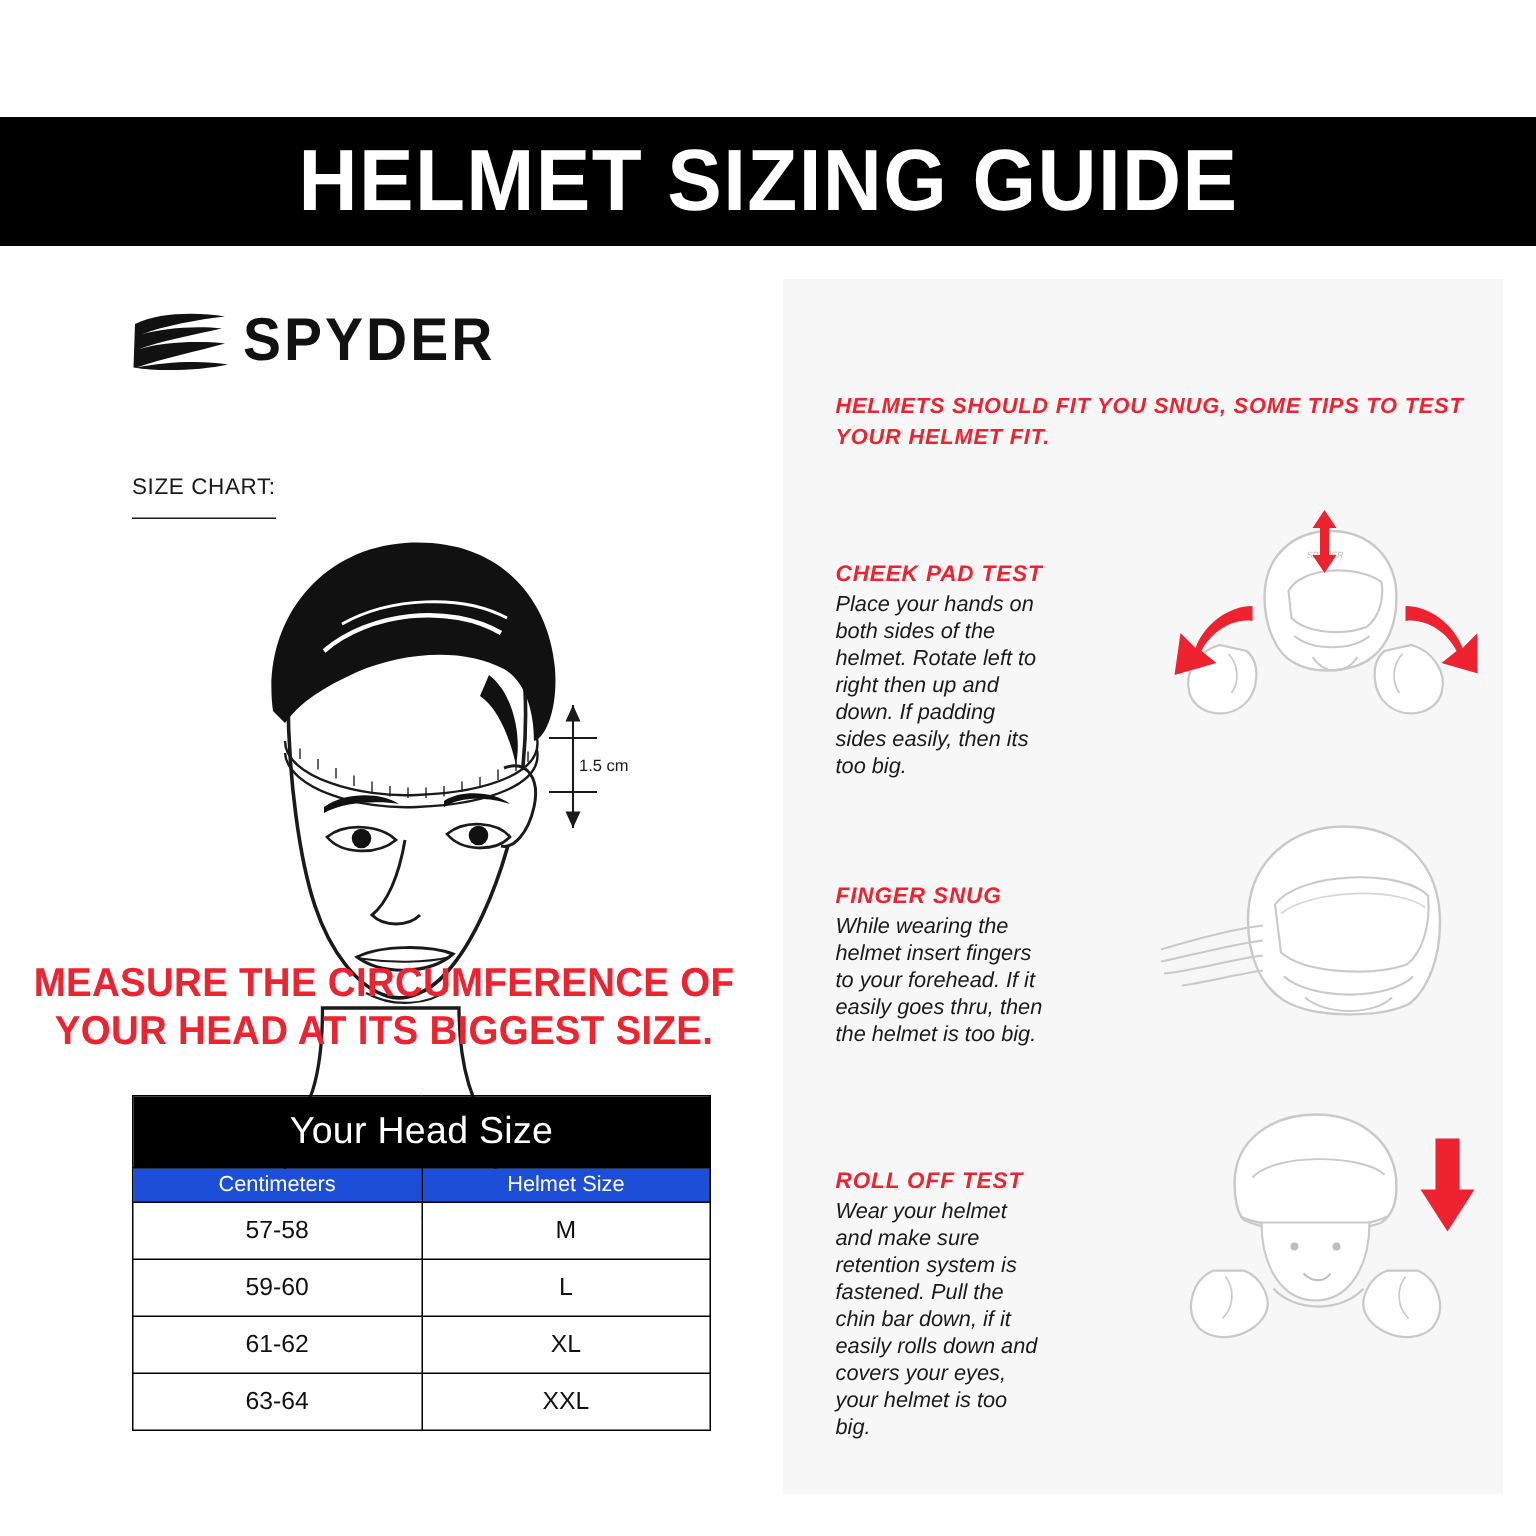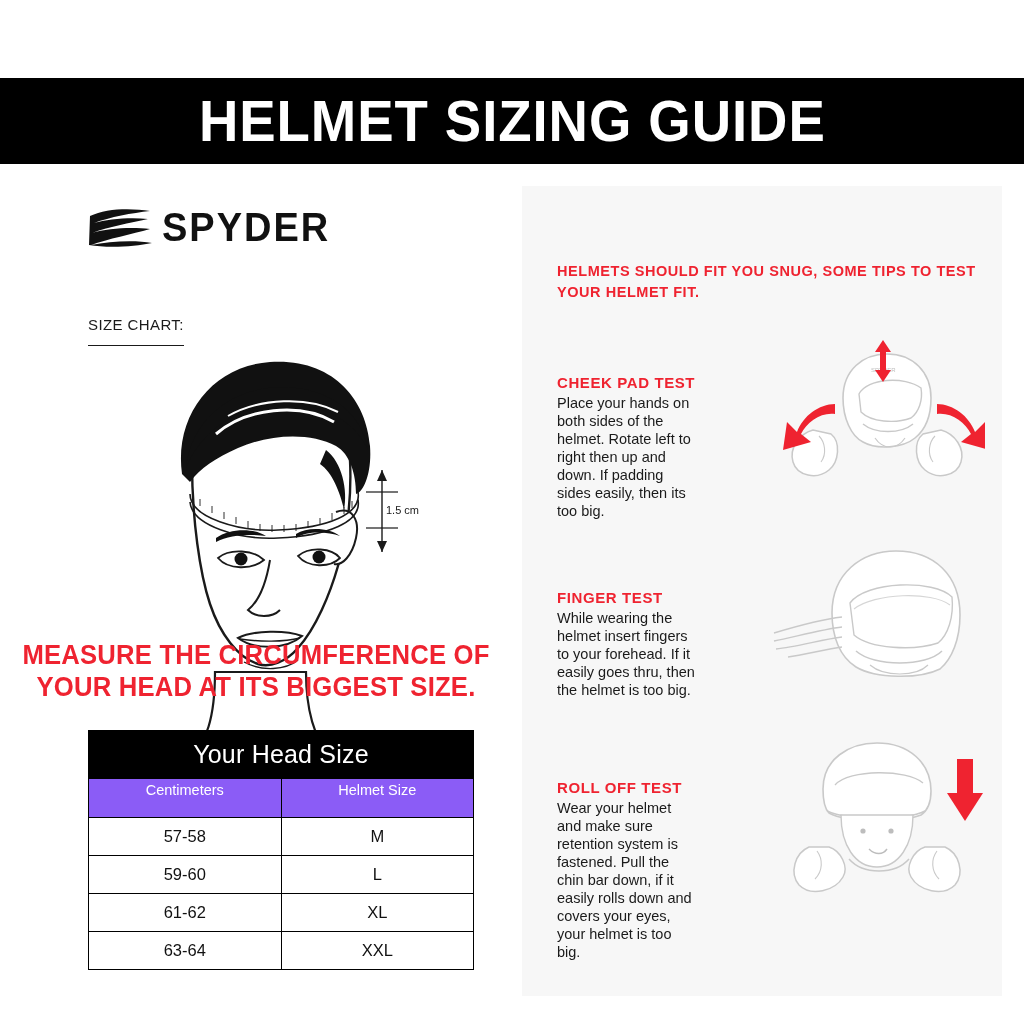--- a/index.html
+++ b/index.html
@@ -80,41 +80,42 @@
   .size-table .title-row td {
     background: #000; color: #fff;
     text-align: center;
     font-size: 25px;
     padding: 9px 0 9px;
     font-weight: normal;
     letter-spacing: .2px;
     margin-left: 12px;
   }
   .size-table .head-row td {
-    background: #8b5cf6; color: #fff;
+    background: #1d4ed8; color: #fff;
     text-align: center;
     font-size: 14.5px;
-    padding: 3px 0 19px;
+    padding: 3px 0 3px;
     font-weight: normal;
   }
   .size-table tbody td {
     border: 1.4px solid #000;
     text-align: center;
     font-size: 16.5px;
     color: #111;
     padding: 9px 0;
     background: #fff;
   }
   .size-table col.c1 { width: 50%; }
   .size-table col.c2 { width: 50%; }
 
   
   .right-col {
     position: absolute; left: 522px; top: 186px; width: 480px; height: 810px;
     background: #f7f7f7;
+    font-style: italic;
   }
   .tips-heading {
     position: absolute; left: 35px; top: 75px; width: 420px;
     color: #ef2330;
     font-family: "Liberation Sans", sans-serif;
     font-weight: bold;
     font-size: 14.5px;
     line-height: 1.42;
     letter-spacing: .55px;
   }
@@ -288,21 +289,21 @@
         <path d="M182 66 C198 66, 214 78, 220 94 L230 84 L234 112 L206 104 L216 96 C210 84, 196 74, 182 76 Z" fill="#ef2330"></path>
 
         <g fill="#ef2330">
           <path d="M128 2 l8 12 l-5 0 l0 12 l-6 0 l0 -12 l-5 0 Z"></path>
           <path d="M128 44 l8 -12 l-5 0 l0 -10 l-6 0 l0 10 l-5 0 Z"></path>
         </g>
       </svg>
     </div>
 
     <div class="test-block b2">
-      <div class="test-title">FINGER TEST</div>
+      <div class="test-title">FINGER SNUG</div>
       <div class="test-body">While wearing the helmet insert fingers to your forehead. If it easily goes thru, then the helmet is too big.</div>
       <svg class="test-art" width="215" height="135" viewBox="0 0 215 135">
 
         <path d="M62 66 C62 26, 92 4, 126 4 C164 4, 190 28, 190 68 C190 92, 182 112, 170 122
                  C150 132, 106 132, 86 120 C70 110, 62 90, 62 66 Z" fill="#ffffff" stroke="#c9c9c9" stroke-width="1.6"></path>
 
         <path d="M80 56 C96 34, 164 32, 182 50 C184 70, 178 88, 168 96 C144 104, 100 102, 84 88 Z" fill="#ffffff" stroke="#c9c9c9" stroke-width="1.4"></path>
         <path d="M84 62 C104 46, 162 44, 180 58" fill="none" stroke="#d6d6d6" stroke-width="1.1"></path>
 
         <path d="M86 104 C104 120, 156 120, 172 104" fill="none" stroke="#c9c9c9" stroke-width="1.5"></path>

